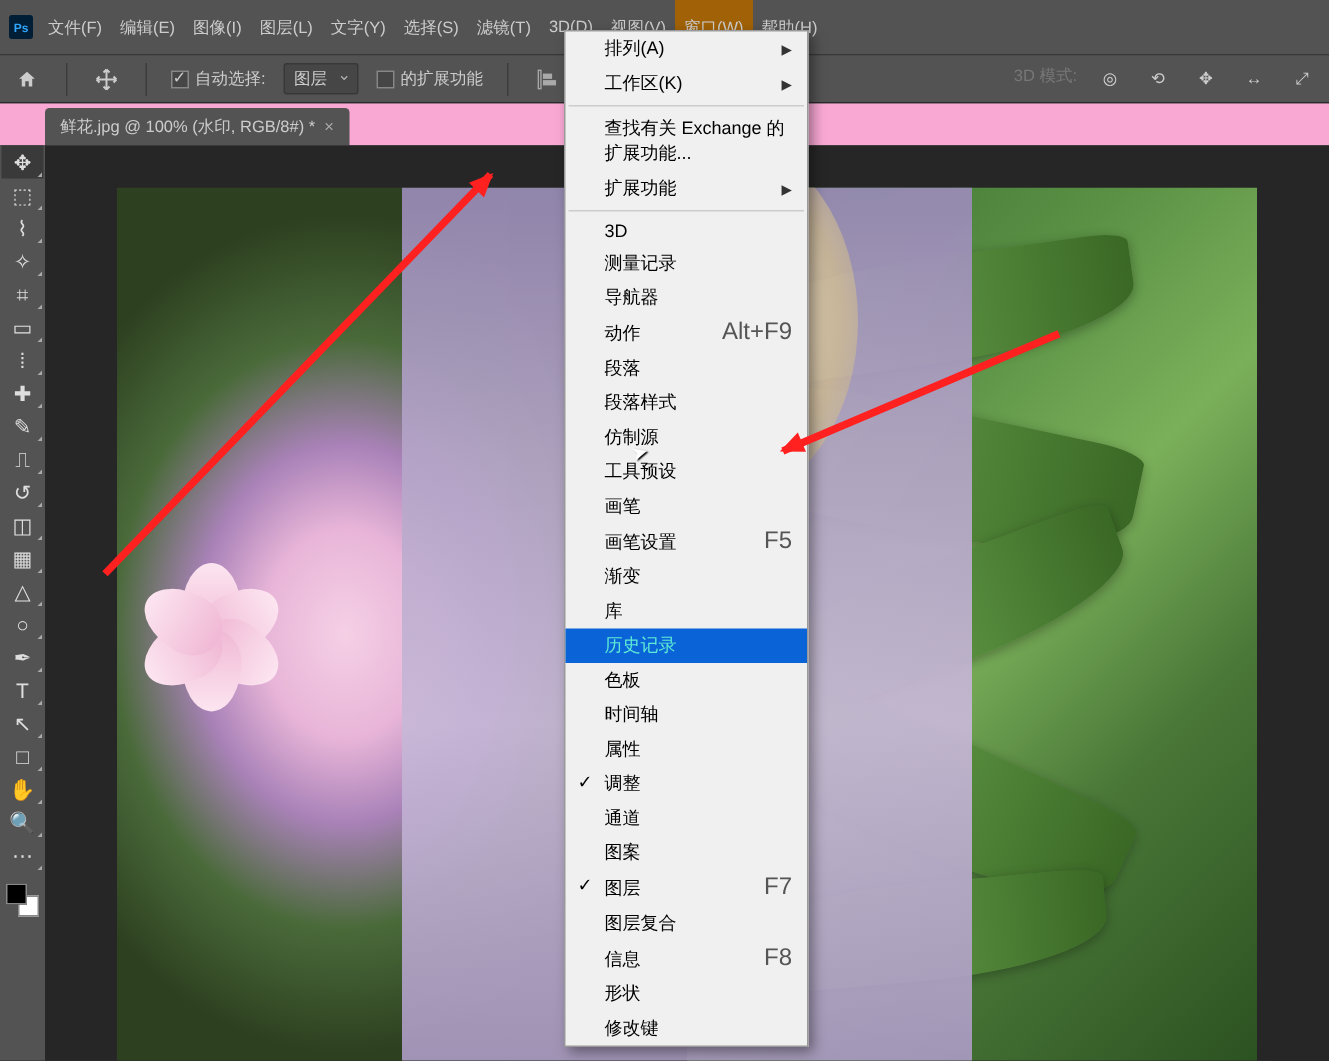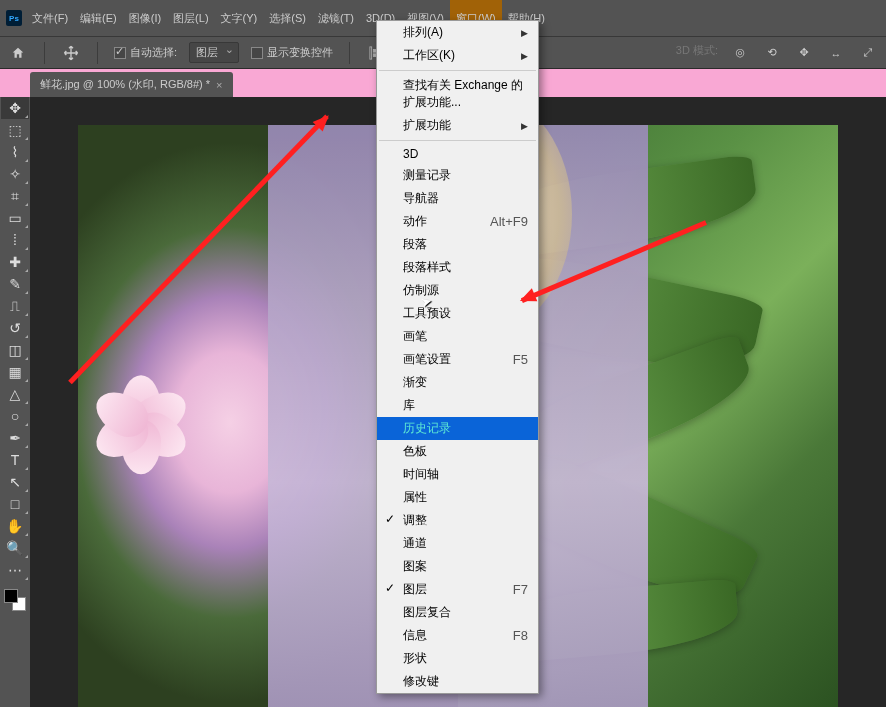--- a/index.html
+++ b/index.html
@@ -33,21 +33,21 @@
 .overlay{position:absolute;left:25%;top:0;width:50%;height:100%;background:linear-gradient(180deg,#9a8bb8 0%,#b5a5c8 30%,#c8b8d8 60%,#a898c0 100%);opacity:0.92}
 .portrait-hair{position:absolute;top:-5%;left:35%;width:45%;height:40%;background:radial-gradient(ellipse,#e8d5c0 20%,#d0b8a0 60%,transparent 100%);border-radius:50%}
 .watermark{position:absolute;left:50%;top:53%;transform:translate(-50%,-50%);color:#fff;font-size:28px;font-weight:300;letter-spacing:1px;font-family:Arial}
 .flower{position:absolute;left:2%;top:42%;width:95px;height:95px}
 .petal{position:absolute;width:40px;height:55px;background:linear-gradient(180deg,#fce5f0 0%,#f0b8d5 100%);border-radius:50% 50% 50% 50% / 60% 60% 40% 40%;left:50%;top:50%;transform-origin:50% 90%}
 .dropdown-menu{position:absolute;left:376px;top:20px;width:163px;background:#f0f0f0;border:1px solid #999;box-shadow:3px 3px 8px rgba(0,0,0,0.4);color:#000;font-size:12px;z-index:100}
 .dm-item{padding:3px 10px 3px 26px;position:relative;cursor:pointer;display:flex;justify-content:space-between;align-items:center}
 .dm-item.highlighted{background:#0a64d8;color:#5eead4}
 .dm-item .check{position:absolute;left:8px;top:3px}
 .dm-item .arrow{color:#333;font-size:9px}
-.dm-item .shortcut{color:#555;font-size:13px}
+.dm-item .shortcut{color:#555;font-size:16px}
 .dm-sep{height:1px;background:#ccc;margin:3px 2px}
 .arrow-red{position:absolute;background:#ff2020;z-index:200;transform-origin:0 50%}
 .arrow-red::after{content:"";position:absolute;right:-2px;top:50%;transform:translateY(-50%);width:0;height:0;border-left:16px solid #ff2020;border-top:7px solid transparent;border-bottom:7px solid transparent}
 .cursor-arrow{position:absolute;z-index:300;left:421px;top:294px;color:#fff;font-size:13px;transform:rotate(-15deg);text-shadow:1px 1px 1px #000}
 .swatch{margin-top:8px;position:relative;width:22px;height:22px}
 .sw-bg{position:absolute;width:14px;height:14px;background:#fff;border:1px solid #888;right:0;bottom:0}
 .sw-fg{position:absolute;width:14px;height:14px;background:#000;border:1px solid #888;left:0;top:0}
 </style>
 </head>
 <body>
@@ -80,21 +80,21 @@
       </svg>
   </div>
   <div class="opt-sep"></div>
   <div class="opt-label">
     <span class="checkbox checked"></span>
     <span>自动选择:</span>
   </div>
   <div class="dropdown">图层</div>
   <div class="opt-label">
     <span class="checkbox"></span>
-    <span>显示变换控件</span>
+    <span>的扩展功能</span>
   </div>
   <div class="opt-sep"></div>
   <div style="display:flex;gap:6px">
     <div class="icon-btn">
         <svg width="14" height="14" viewBox="0 0 16 16" fill="none" stroke="#aaa">
           <rect x="1" y="1" width="2" height="14"></rect>
           <rect x="5" y="4" width="6" height="3" fill="#aaa"></rect>
           <rect x="5" y="9" width="9" height="3" fill="#aaa"></rect>
         </svg>
       </div>

